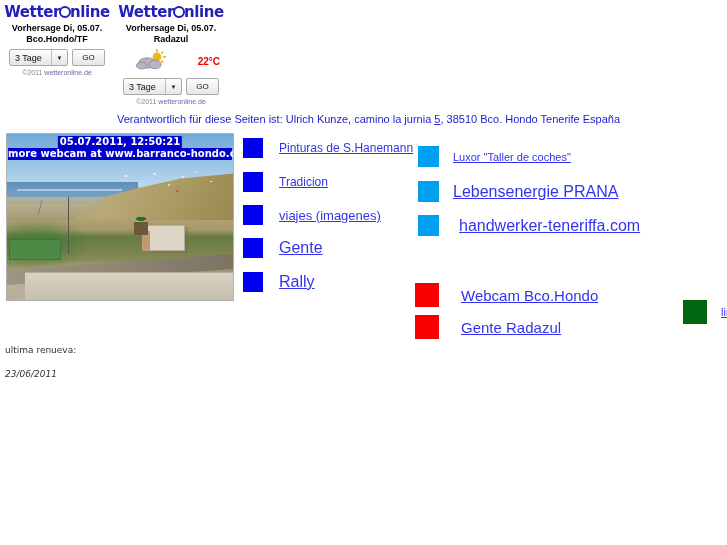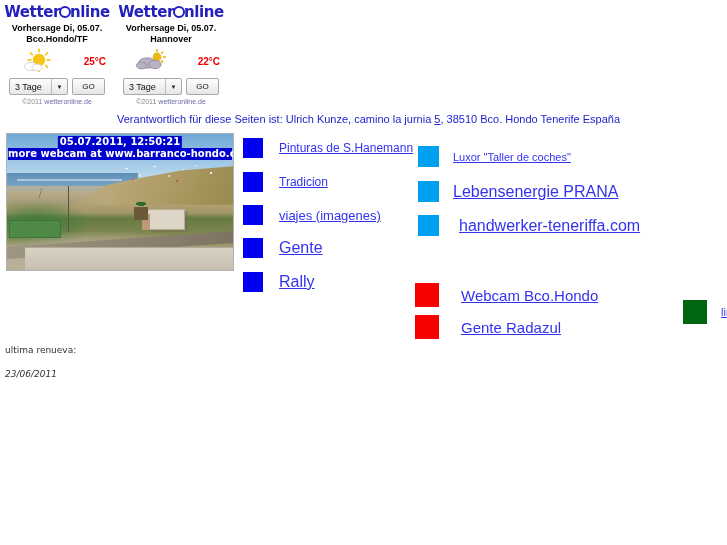--- a/index.html
+++ b/index.html
@@ -155,21 +155,21 @@
   .resp-line u {
     text-decoration: underline;
   }
 
   
   .webcam {
     position: absolute;
     left: 6px;
     top: 133px;
     width: 228px;
-    height: 138px;
+    height: 168px;
     border: 1px solid #b0b0b0;
     box-sizing: border-box;
     overflow: hidden;
   }
   .webcam-photo {
     position: absolute;
     inset: 0;
     background:
       
       radial-gradient(ellipse 150px 40px at 40% 100%, #cfc6b4 0%, #b8ad96 55%, rgba(184,173,150,0) 100%),
@@ -336,58 +336,38 @@
 <body>
 
 <div class="weather-row">
 
   <div class="weather-widget">
     <div class="wo-logo">
       <span>Wetter</span><span class="ring"></span><span>nline</span>
     </div>
     <div class="wo-forecast">Vorhersage Di, 05.07.</div>
     <div class="wo-loc">Bco.Hondo/TF</div>
-    <div class="wo-cond">
-      <svg class="wo-icon" viewBox="0 0 36 26">
-        <g fill="#f5c518">
-          <circle cx="19" cy="12" r="6.2"></circle>
-          <rect x="18.2" y="0.5" width="1.7" height="4"></rect>
-          <rect x="18.2" y="20" width="1.7" height="4"></rect>
-          <rect x="7.5" y="11.2" width="4" height="1.7"></rect>
-          <rect x="26.5" y="11.2" width="4" height="1.7"></rect>
-          <rect x="10.5" y="3.8" width="1.7" height="4" transform="rotate(-45 11.3 5.8)"></rect>
-          <rect x="25.8" y="16.4" width="1.7" height="4" transform="rotate(-45 26.6 18.4)"></rect>
-          <rect x="10.5" y="16.4" width="1.7" height="4" transform="rotate(45 11.3 18.4)"></rect>
-          <rect x="25.8" y="3.8" width="1.7" height="4" transform="rotate(45 26.6 5.8)"></rect>
-        </g>
-        <g fill="#ffffff" stroke="#c8c8c8" stroke-width="0.8">
-          <ellipse cx="11" cy="18.5" rx="6.5" ry="4.2"></ellipse>
-          <ellipse cx="17" cy="19.5" rx="5" ry="3.4"></ellipse>
-        </g>
-      </svg>
-      <span class="wo-temp">25°C</span>
-    </div>
     <div class="wo-controls">
       <div class="wo-select">
         <span class="sel-label">3 Tage</span>
         <span class="sel-arrow">▼</span>
       </div>
       <div class="wo-go">GO</div>
     </div>
     <div class="wo-copy">
       <span>©2011 </span><a href="#">wetteronline.de</a>
     </div>
   </div>
 
   <div class="weather-widget">
     <div class="wo-logo">
       <span>Wetter</span><span class="ring"></span><span>nline</span>
     </div>
     <div class="wo-forecast">Vorhersage Di, 05.07.</div>
-    <div class="wo-loc">Hannover</div>
+    <div class="wo-loc">Radazul</div>
     <div class="wo-cond">
       <svg class="wo-icon" viewBox="0 0 36 26">
         <g fill="#e8b718">
           <circle cx="23" cy="9" r="4.4"></circle>
           <rect x="22.2" y="1" width="1.6" height="3"></rect>
           <rect x="29" y="8.2" width="3" height="1.6"></rect>
           <rect x="27.4" y="3.2" width="1.6" height="3" transform="rotate(45 28.2 4.7)"></rect>
           <rect x="27.4" y="12" width="1.6" height="3" transform="rotate(-45 28.2 13.5)"></rect>
         </g>
         <g fill="#b9b2c2" stroke="#8e8799" stroke-width="0.8">

